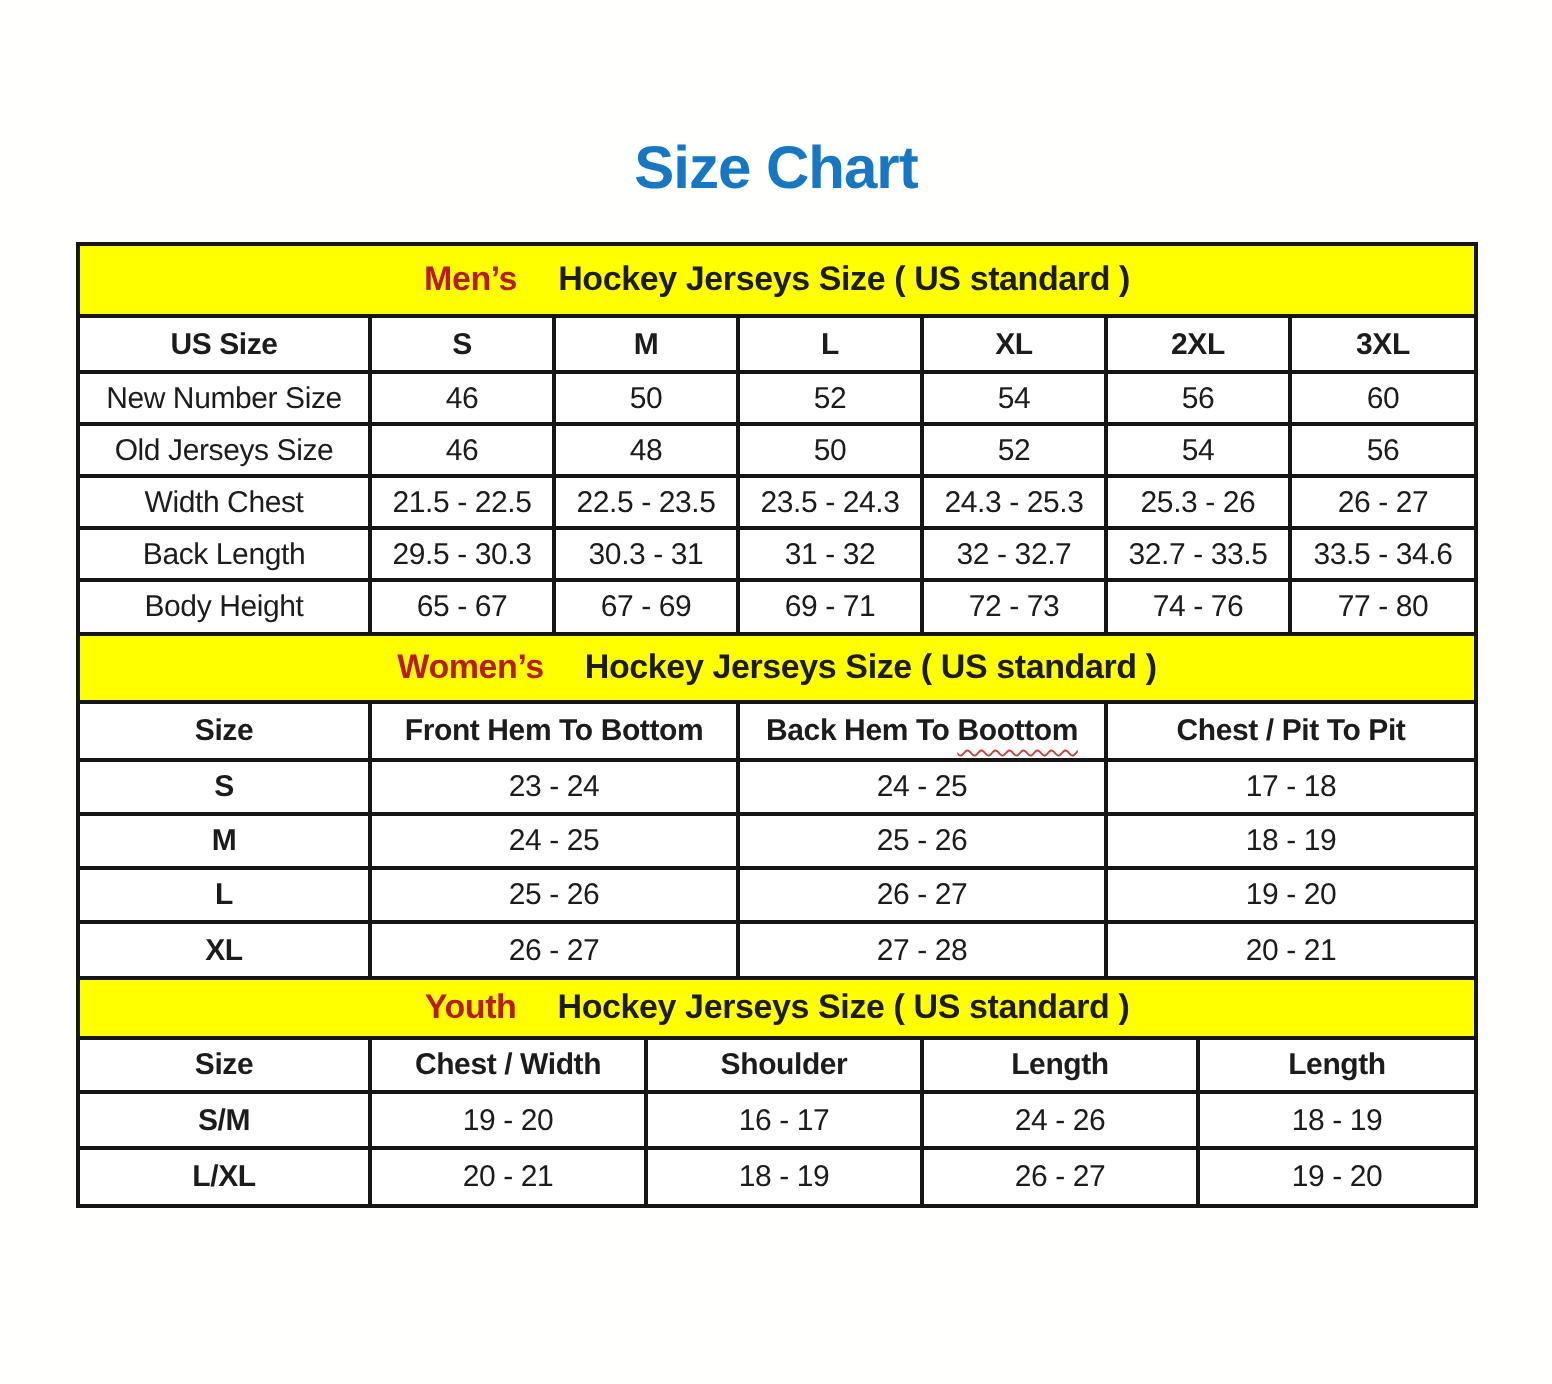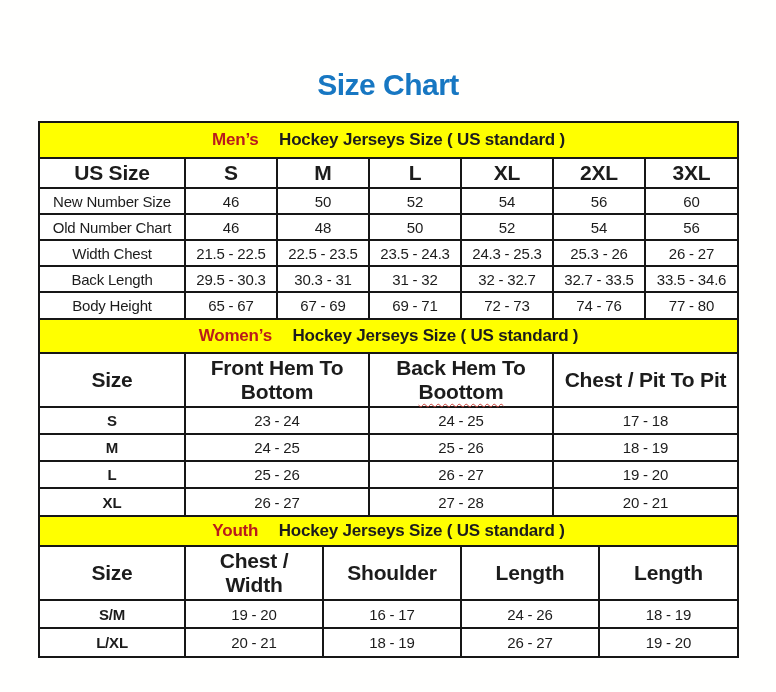--- a/index.html
+++ b/index.html
@@ -54,21 +54,21 @@
     table-layout: fixed;
   }
   th, td {
     border: 2px solid #161616;
     text-align: center;
     vertical-align: middle;
     font-size: 15px;
     letter-spacing: -0.2px;
     padding: 2px 3px;
   }
-  th { font-weight: bold; font-size: 21px; }
+  th { font-weight: bold; font-size: 15px; }
   .m-table th { height: 27px; }
   .m-table td { height: 26px; }
   .w-table th { height: 28px; }
   .w-table td { height: 27px; }
   .y-table th { height: 26px; }
   .y-table td { height: 28px; }
   .w-table td:first-child,
   .y-table td:first-child { font-weight: bold; }
   .c-label { width: 145px; }
   .squiggle {
@@ -117,21 +117,21 @@
         <tr>
           <td>New Number Size</td>
           <td>46</td>
           <td>50</td>
           <td>52</td>
           <td>54</td>
           <td>56</td>
           <td>60</td>
         </tr>
         <tr>
-          <td>Old Number Chart</td>
+          <td>Old Jerseys Size</td>
           <td>46</td>
           <td>48</td>
           <td>50</td>
           <td>52</td>
           <td>54</td>
           <td>56</td>
         </tr>
         <tr>
           <td>Width Chest</td>
           <td>21.5 - 22.5</td>

